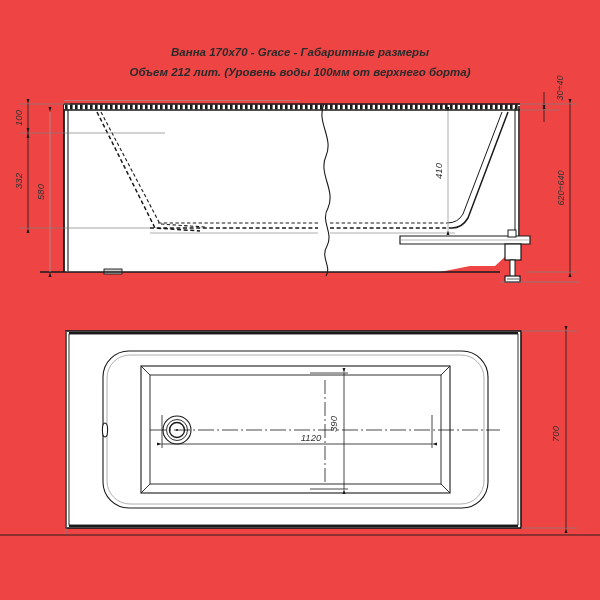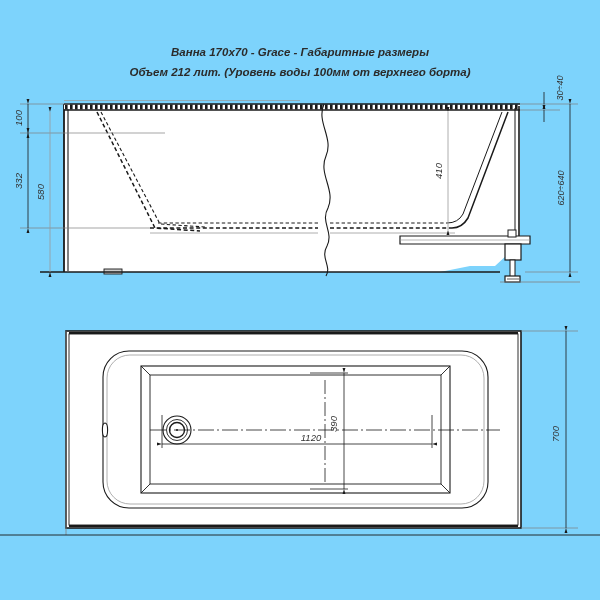--- a/index.html
+++ b/index.html
@@ -13,21 +13,21 @@
     font-family: "Liberation Sans", sans-serif;
     overflow: hidden;
     position: relative;
   }
   #sheet {
     position: absolute;
     left: 0;
     top: 0;
     width: 600px;
     height: 600px;
-    background: #7dd3fc;
+    background: #ef4444;
   }
   svg.drawing {
     position: absolute;
     left: 0;
     top: 0;
     width: 600px;
     height: 600px;
     display: block;
   }
   .ttl {

